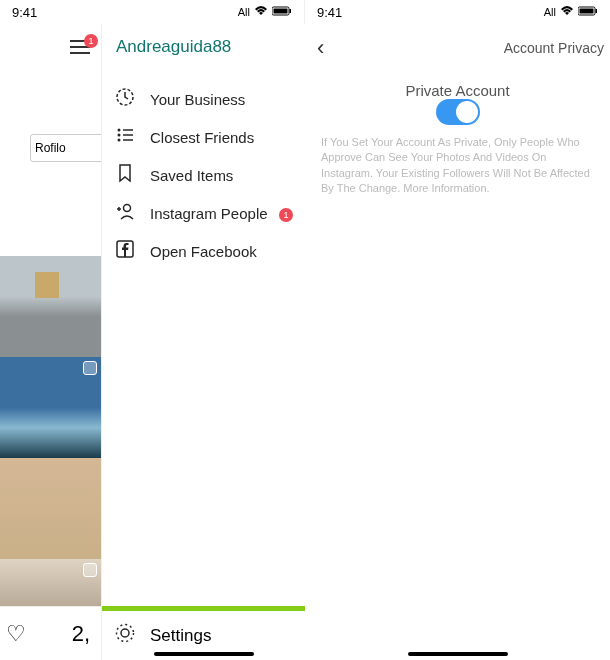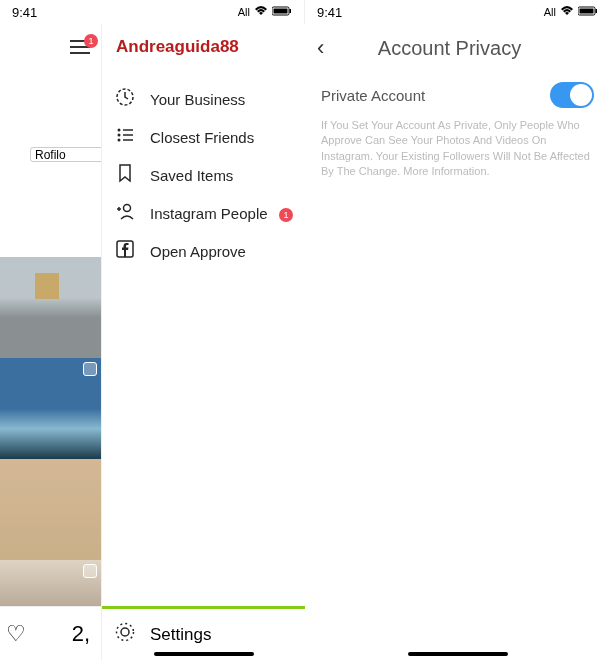--- a/index.html
+++ b/index.html
@@ -13,52 +13,52 @@
 
     
     .left-top { position: relative; height: 54px; }
     .hamburger { position: absolute; top: 16px; left: 70px; width: 20px; height: 14px; }
     .hamburger-line { width: 20px; height: 2px; background: #333; margin-bottom: 4px; }
     .badge { position: absolute; top: -6px; right: -8px; width: 14px; height: 14px; border-radius: 50%; background: #ed4956; color: #fff; font-size: 9px; display: flex; align-items: center; justify-content: center; }
 
     .profile-block { padding-left: 30px; margin-top: 20px; }
     .stat-num { font-size: 19px; font-weight: 400; text-align: right; padding-right: 50px; }
     .stat-label { font-size: 10px; color: #999; text-align: right; padding-right: 50px; }
-    .input-partial { width: 85px; height: 15px; border: 1px solid #ccc; border-radius: 3px; font-size: 12px; padding: 2px 4px; margin-top: 16px; }
+    .input-partial { width: 85px; height: 28px; border: 1px solid #ccc; border-radius: 3px; font-size: 12px; padding: 2px 4px; margin-top: 3px; }
 
     .tag-icon-row { height: 50px; display: flex; align-items: center; justify-content: center; margin-top: 44px; }
     .tag-icon { width: 26px; height: 26px; border: 1.5px solid #888; border-radius: 5px; display:flex; align-items:center; justify-content:center; }
 
     .photo-grid { width: 101px; display: flex; flex-direction: column; }
     .photo { width: 101px; height: 101px; background-size: cover; background-position: center; position: relative; }
     .photo1 { background: linear-gradient(#bcc5c9 40%, #8a8f92 60%); position:relative; }
     .photo1::after{content:""; position:absolute; left:35px; top:16px; width:24px; height:26px; background:#c9a96a; } 
     .photo2 { background: linear-gradient(#3a6fa0 0%, #3a6fa0 50%, #88b8d0 70%, #1a3b4a 100%); }
     .photo3 { background: linear-gradient(#d4b896 0%, #c9b088 100%); }
     .photo4 { background: linear-gradient(#dfd4c3 0%, #9b8876 100%); height:85px; }
     .multi-badge { position: absolute; top: 4px; right: 4px; width: 14px; height: 14px; border: 1.5px solid #fff; border-radius: 3px; background: rgba(255,255,255,0.3); }
 
     .bottom-bar { position: absolute; bottom: 0; left: 0; width: 100%; height: 54px; border-top: 1px solid #eee; background:#fff; display:flex; align-items:center; }
     .heart-icon { margin-left: 6px; font-size: 22px; }
     .bottom-num { margin-left: 46px; font-size: 22px; font-weight:400; }
     .home-indicator { position: absolute; bottom: 4px; left: 50%; transform: translateX(-50%); width: 100px; height: 4px; background: #000; border-radius: 2px; }
 
     
     .drawer { position: absolute; top: 24px; left: 101px; width: 204px; height: 636px; background: #fff; border-left: 1px solid #efefef; display:flex; flex-direction:column; }
-    .drawer-header { height: 46px; padding-left: 14px; display:flex; align-items:center; font-size: 17px; color:#b91c1c;font-weight:bold; }
+    .drawer-header { height: 46px; padding-left: 14px; display:flex; align-items:center; font-size: 17px; color:#0f766e; }
     .drawer-item { height: 38px; display: flex; align-items: flex-end; padding-left: 12px; gap: 14px; font-size: 15px; color: #262626; position: relative; }
     .drawer-item .ico { width: 22px; height:22px; display:flex; align-items:center; justify-content:center; color:#262626; }
     .drawer-badge { width: 14px; height:14px; border-radius:50%; background:#ed4956; color:#fff; font-size:9px; display:flex; align-items:center; justify-content:center; position:absolute; right:12px; }
-    .drawer-footer { margin-top:auto; height:54px; border-top:3px solid #84cc16; display:flex; align-items:center; padding-left:12px; gap:14px; font-size:17px; }
+    .drawer-footer { margin-top:auto; height:54px; border-top:5px solid #84cc16; display:flex; align-items:center; padding-left:12px; gap:14px; font-size:17px; }
 
     
     .right-header { height: 48px; display:flex; align-items:center; position:relative; }
     .back-chev { margin-left: 12px; font-size: 22px; color:#333; }
-    .right-title { position:absolute; left:0; right:16px; text-align:center; font-size:20px; font-weight:400; color:#555; }
-    .privacy-row { display:flex; align-items:center; padding: 10px 16px; justify-content:space-between; }
+    .right-title { position:absolute; left:0; right:6px; text-align:right; font-size:14px; font-weight:400; color:#555; }
+    .privacy-row { display:flex; align-items:center; padding: 10px 16px; justify-content:space-between;flex-direction:column; }
     .privacy-label { font-size:15px; color:#555; }
     .toggle { width: 44px; height: 26px; border-radius: 13px; background: #3897f0; position: relative; }
     .toggle-knob { width: 22px; height:22px; border-radius:50%; background:#fff; position:absolute; top:2px; right:2px; }
     .privacy-desc { padding: 0 16px; font-size: 11px; color:#bbb; line-height: 1.4; }
   </style>
 </head>
 <body>
 
 <div class="phone phone-left">
 
@@ -172,21 +172,21 @@
       <span class="drawer-badge">1</span>
     </div>
 
     <div class="drawer-item">
       <span class="ico">
         <svg width="18" height="18">
             <rect x="1" y="1" width="16" height="16" rx="2" fill="none" stroke="#262626" stroke-width="1.5"></rect>
             <path d="M10 17 v-7 h2 l0.5-2.5 H10 V6 q0-1 1-1 h1.5 V3 h-2 q-3 0 -3 3 v1.5 H6 V10 h2 v7" fill="#262626"></path>
           </svg>
       </span>
-      <span>Open Approve</span>
+      <span>Open Facebook</span>
     </div>
 
     <div class="drawer-footer">
       <span class="ico">
         <svg width="22" height="22">
             <circle cx="11" cy="11" r="4" fill="none" stroke="#262626" stroke-width="1.5"></circle>
             <circle cx="11" cy="11" r="8.5" fill="none" stroke="#262626" stroke-width="1.5" stroke-dasharray="2 3"></circle>
           </svg>
       </span>
       <span>Settings</span>

